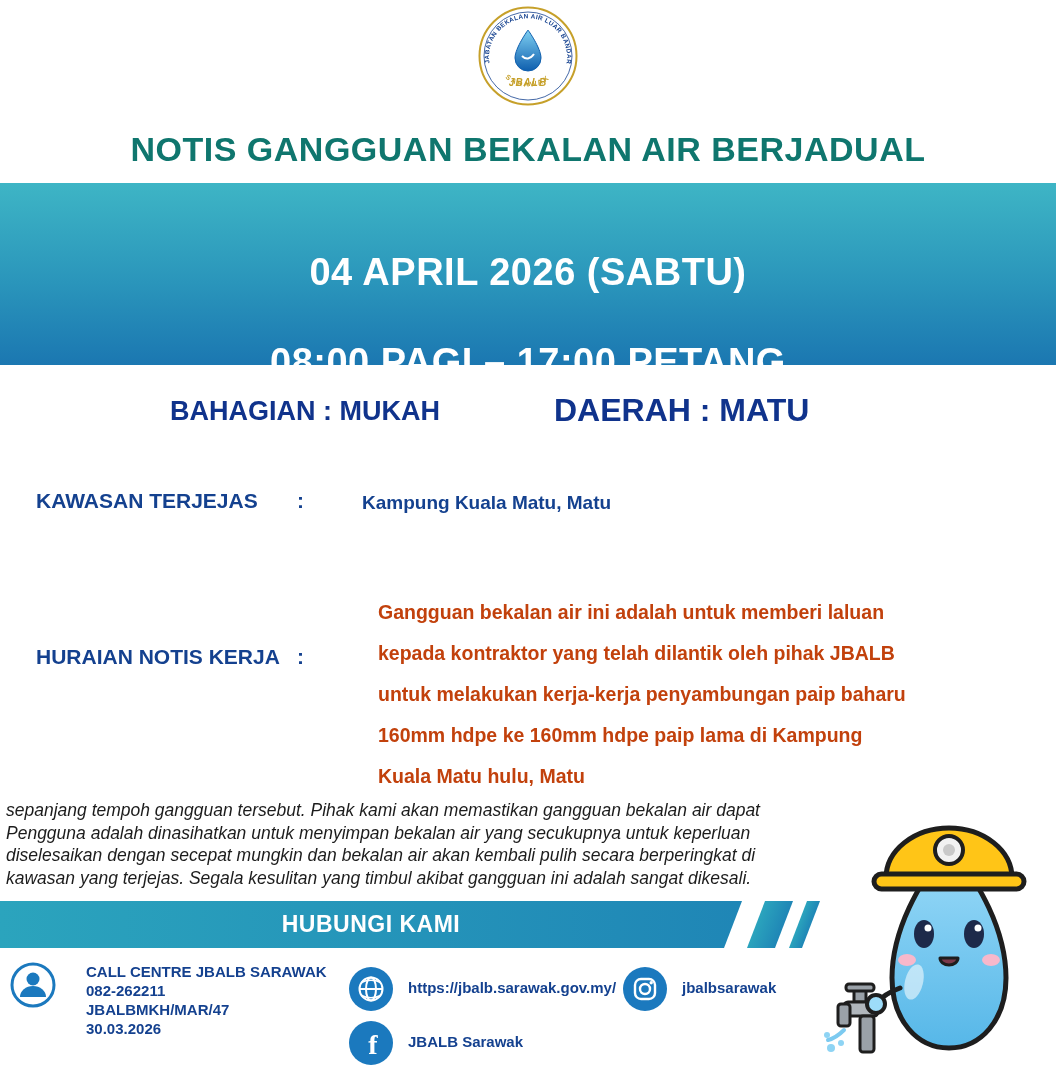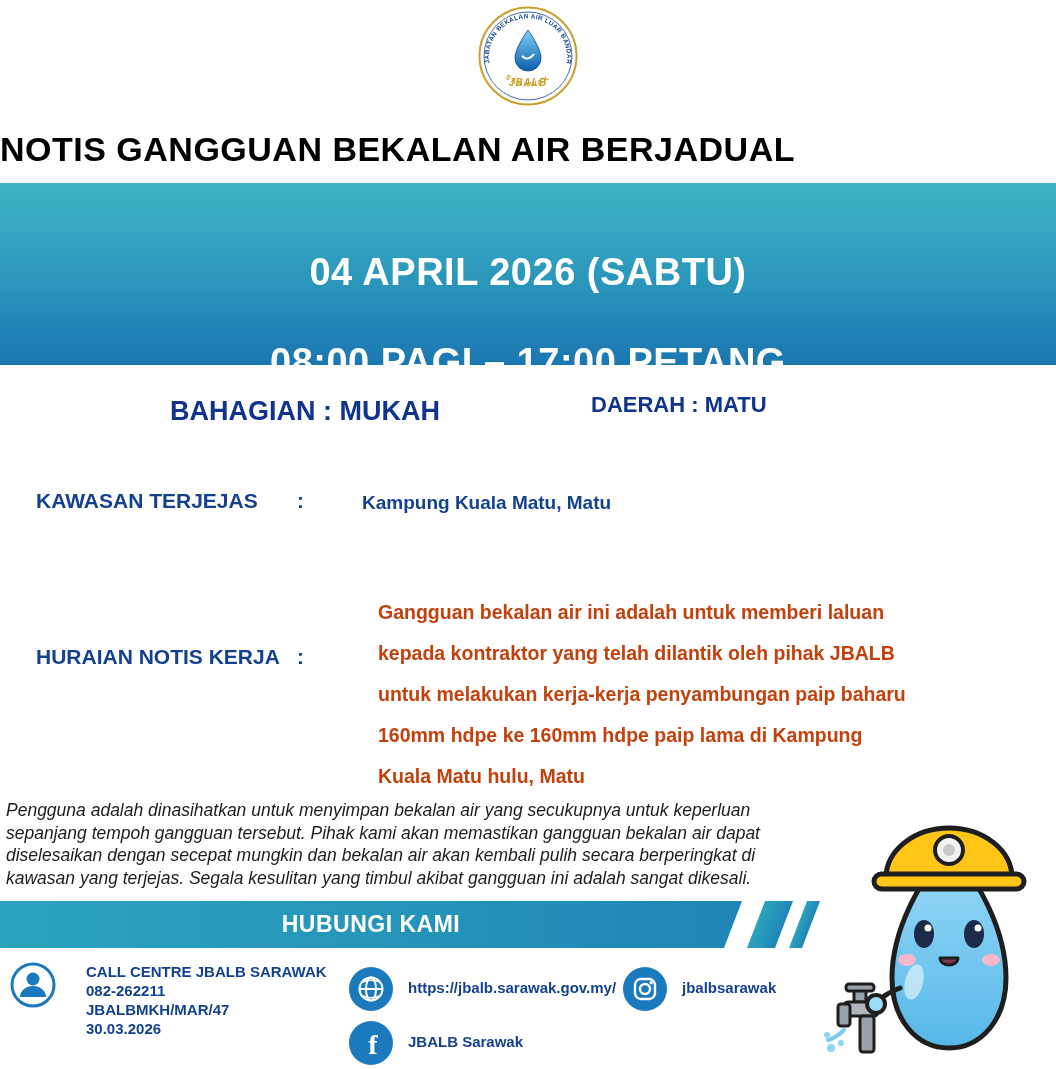--- a/index.html
+++ b/index.html
@@ -2,30 +2,30 @@
 <html><head>
 <meta charset="utf-8">
 <style>
   * { margin:0; padding:0; box-sizing:border-box; }
   html,body { background:#ffffff; }
   body { font-family:"Liberation Sans", sans-serif; }
   .page { position:relative; width:1056px; height:1069px; margin:0 auto; background:#ffffff; overflow:hidden; }
 
   .logo { position:absolute; top:6px; left:478px; width:100px; height:100px; }
 
-  .title { position:absolute; top:130px; left:0; width:1056px; 
-           font-size:34px; font-weight:700; color:#000000; letter-spacing:0.5px; }
+  .title { position:absolute; top:130px; left:0; width:1056px; text-align:center;
+           font-size:34px; font-weight:700; color:#0f766e; letter-spacing:0.5px; }
 
   .banner { position:absolute; top:183px; left:0; width:1056px; height:182px;
             background:linear-gradient(180deg,#3eb5c5 0%, #2a95bb 55%, #1b77b1 100%);
             color:#ffffff; text-align:center; padding-top:28px; }
   .banner-line { font-size:38px; font-weight:700; line-height:58px; letter-spacing:0.5px;margin-top:32px; }
 
   .region-bahagian { position:absolute; top:396px; left:170px; font-size:27px; font-weight:700; color:#10338c; }
-  .region-daerah   { position:absolute; top:392px; left:591px; font-size:22px; font-weight:700; color:#10338c;text-align:center; }
+  .region-daerah   { position:absolute; top:392px; left:554px; font-size:32px; font-weight:700; color:#10338c;text-align:center; }
 
   .fld-label { position:absolute; font-size:21px; font-weight:700; color:#14418f; }
   .fld-colon { position:absolute; font-size:21px; font-weight:700; color:#14418f; }
   .kw-value  { position:absolute; top:492px; left:362px; font-size:19px; font-weight:700; color:#14418f; }
 
   .hn-text { position:absolute; top:592px; left:378px; width:630px; }
   .hn-line { font-size:19.5px; font-weight:700; color:#c2410c; line-height:41px; }
 
   .disclaimer { position:absolute; top:799px; left:6px; width:810px; }
   .disc-line { font-size:17.5px; font-style:italic; color:#1c1c1c; line-height:22.5px; }
@@ -94,22 +94,22 @@
   <div class="fld-colon" style="top:645px; left:297px;">:</div>
   <div class="hn-text">
     <div class="hn-line">Gangguan bekalan air ini adalah untuk memberi laluan</div>
     <div class="hn-line">kepada kontraktor yang telah dilantik oleh pihak JBALB</div>
     <div class="hn-line">untuk melakukan kerja-kerja penyambungan paip baharu</div>
     <div class="hn-line">160mm hdpe ke 160mm hdpe paip lama di Kampung</div>
     <div class="hn-line">Kuala Matu hulu, Matu</div>
   </div>
 
   <div class="disclaimer">
+    <div class="disc-line">sepanjang tempoh gangguan tersebut. Pihak kami akan memastikan gangguan bekalan air dapat</div>
     <div class="disc-line">Pengguna adalah dinasihatkan untuk menyimpan bekalan air yang secukupnya untuk keperluan</div>
-    <div class="disc-line">sepanjang tempoh gangguan tersebut. Pihak kami akan memastikan gangguan bekalan air dapat</div>
     <div class="disc-line">diselesaikan dengan secepat mungkin dan bekalan air akan kembali pulih secara berperingkat di</div>
     <div class="disc-line">kawasan yang terjejas. Segala kesulitan yang timbul akibat gangguan ini adalah sangat dikesali.</div>
   </div>
 
   <div class="contact-banner">
     <div class="cb-main">
       <span>HUBUNGI KAMI</span>
     </div>
     <div class="cb-stripe cb-s1"></div>
     <div class="cb-stripe cb-s2"></div>

